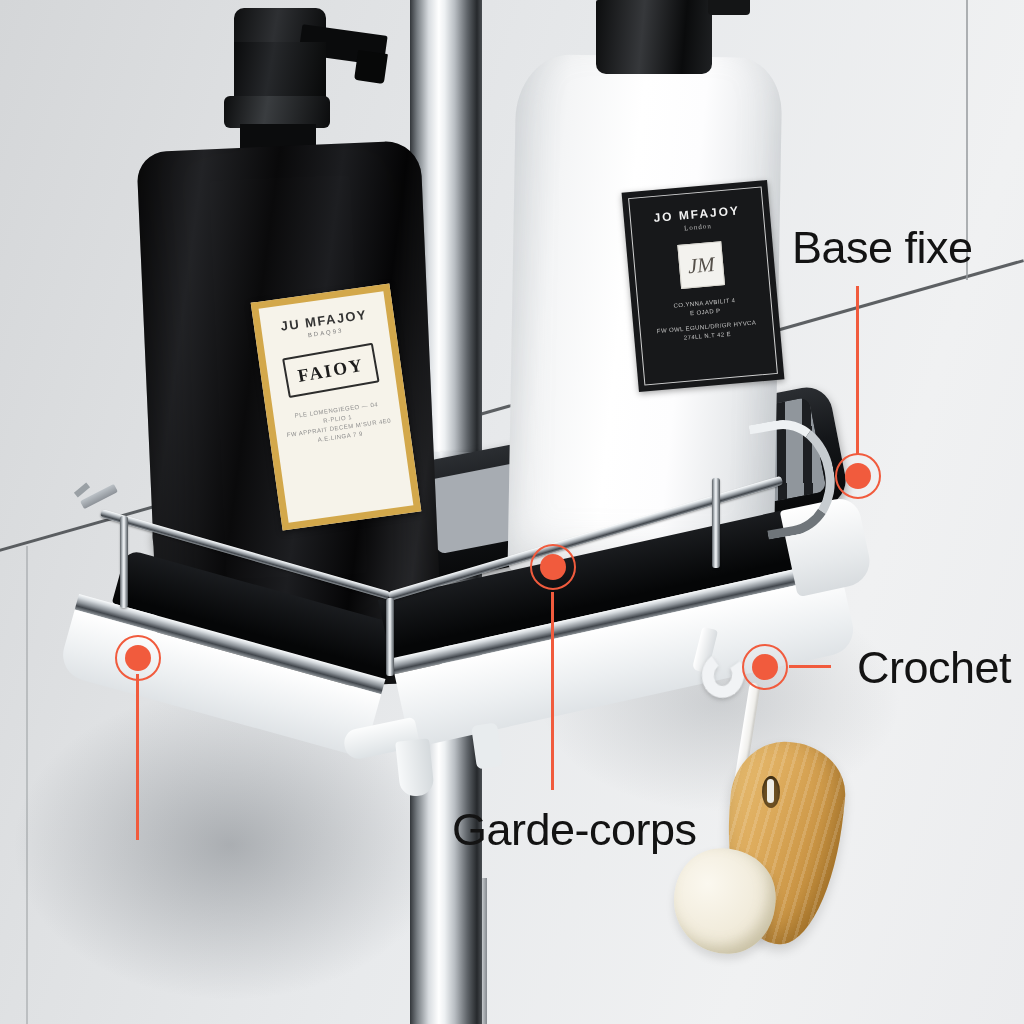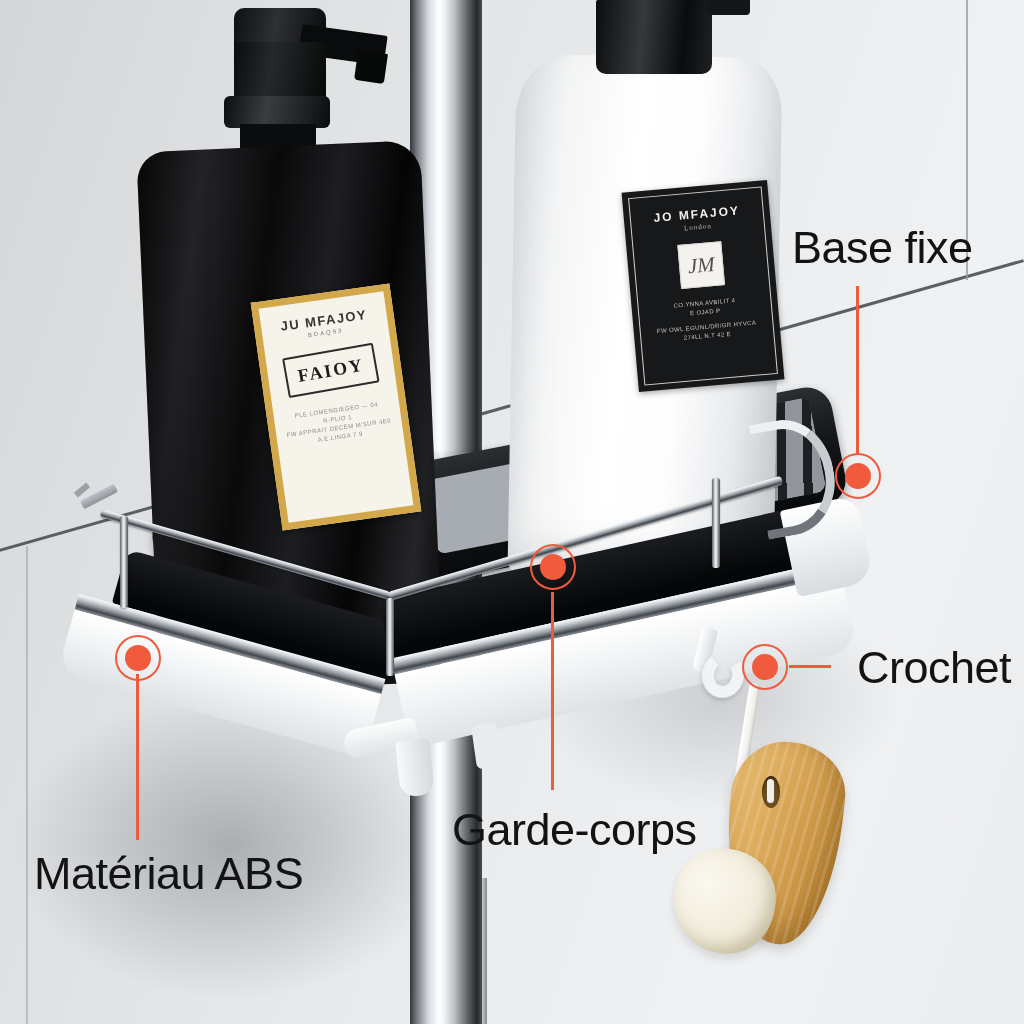--- a/index.html
+++ b/index.html
@@ -251,18 +251,17 @@
   <div class="callout-label" style="left:809px;top:642px;margin-left:48px;">Crochet</div>
   <div class="cline" style="left: 789px; top: 665px; width: 42px; height: 3px; background: rgb(241, 91, 61);"></div>
   <div class="ring" style="left: 742px; top: 644px; border-color: rgb(241, 91, 61);"></div>
   <div class="dot" style="left: 752px; top: 654px; background: rgb(241, 91, 61);"></div>
 
   <div class="callout-label" style="left:452px;top:804px;">Garde-corps</div>
   <div class="cline" style="left: 551px; top: 592px; width: 3px; height: 198px; background: rgb(241, 91, 61);"></div>
   <div class="ring" style="left: 530px; top: 544px; border-color: rgb(241, 91, 61);"></div>
   <div class="dot" style="left: 540px; top: 554px; background: rgb(241, 91, 61);"></div>
 
-  <div class="callout-label" style="left:34px;top:848px;">Matériau ABS</div>
   <div class="cline" style="left: 136px; top: 674px; width: 3px; height: 166px; background: rgb(241, 91, 61);"></div>
   <div class="ring" style="left: 115px; top: 635px; border-color: rgb(241, 91, 61);"></div>
   <div class="dot" style="left: 125px; top: 645px; background: rgb(241, 91, 61);"></div>
 
 </div>
 
 </body></html>

